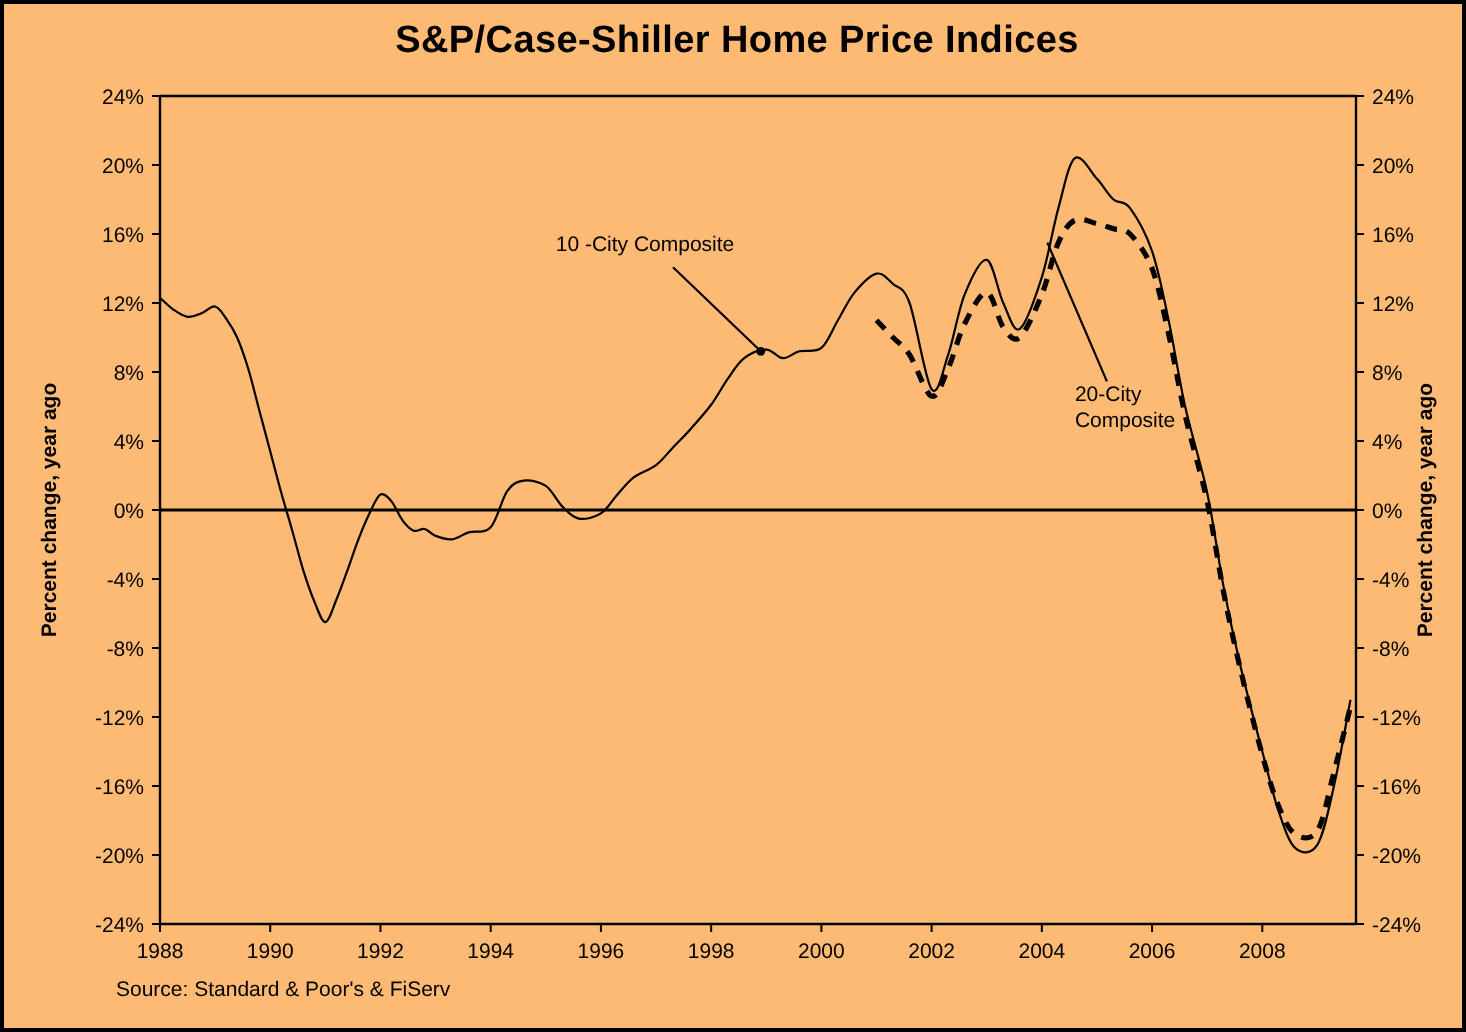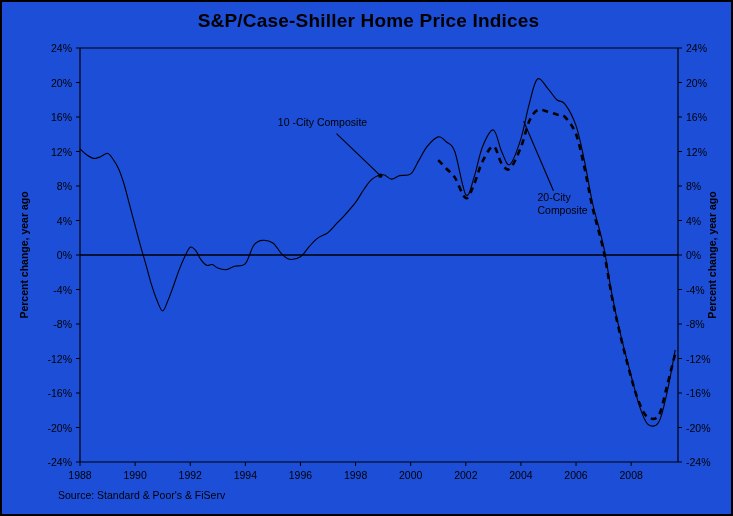--- a/index.html
+++ b/index.html
@@ -1,17 +1,17 @@
 <!DOCTYPE html>
 <html><head>
 <meta charset="utf-8">
 <style>
   html,body{margin:0;padding:0;background:#ffffff;}
   body{width:733px;height:516px;font-family:"Liberation Sans",sans-serif;color:#000;}
-  #frame{position:relative;width:733px;height:516px;box-sizing:border-box;border:2px solid #000;background:#1d4ed8;overflow:hidden;}
+  #frame{position:relative;width:733px;height:516px;box-sizing:border-box;border:2px solid #000;background:#fdba74;overflow:hidden;}
   #title{position:absolute;left:0;top:8px;width:733px;text-align:center;font-size:19px;font-weight:bold;letter-spacing:.2px;}
   svg{position:absolute;left:0;top:0;}
   .axis-line{stroke:#000;stroke-width:1.2;fill:none;}
   .zero-line{stroke:#000;stroke-width:1.4;fill:none;}
   .tick{stroke:#000;stroke-width:1;}
   .tlabel{font-family:"Liberation Sans",sans-serif;font-size:10.5px;fill:#000;}
   .ylabel-left{font-family:"Liberation Sans",sans-serif;font-size:10.5px;font-weight:bold;fill:#000;}
   .series10{fill:none;stroke:#000;stroke-width:1.1;}
   .series20{fill:none;stroke:#000;stroke-width:2.6;stroke-dasharray:6 5;stroke-linecap:butt;}
   .anno{font-family:"Liberation Sans",sans-serif;font-size:10.5px;fill:#000;}

